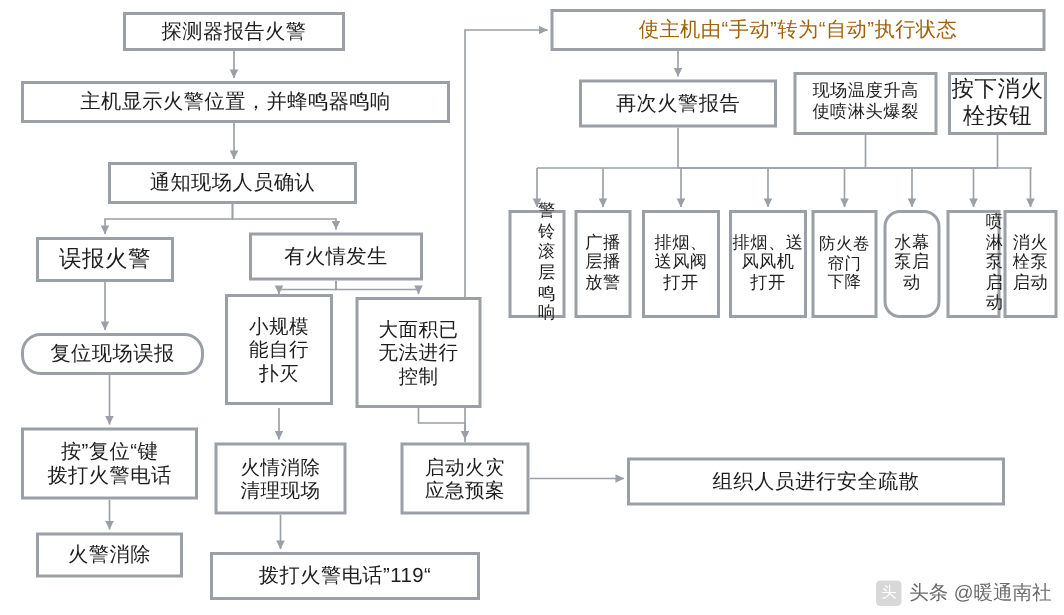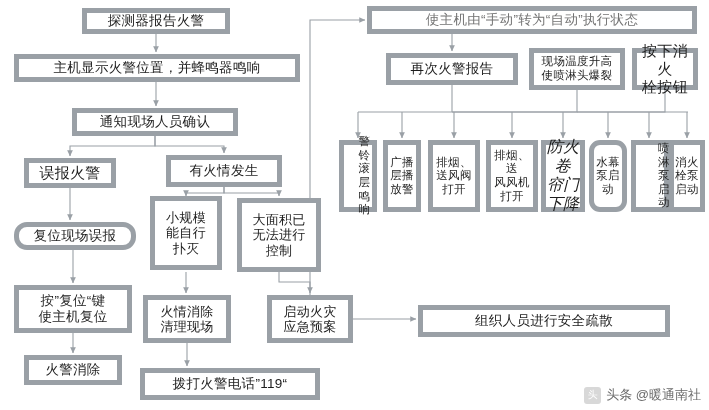--- a/index.html
+++ b/index.html
@@ -21,21 +21,21 @@
   #wires {
     position: absolute;
     left: 0;
     top: 0;
     width: 709px;
     height: 410px;
   }
   .node {
     position: absolute;
     box-sizing: border-box;
-    border: 5px solid #0369a1;
+    border: 2px solid #0369a1;
     background: #ffffff;
     color: #1d1d1d;
     display: flex;
     align-items: center;
     justify-content: center;
     text-align: center;
     line-height: 1.18;
     letter-spacing: 0.3px;
     white-space: pre-line;
     z-index: 2;
@@ -118,53 +118,53 @@
     </g>
   </svg>
 
   <div class="node" style="left: 82px; top: 8px; width: 148px; height: 26px; font-size: 13.5px; border-color: rgb(154, 160, 166); color: rgb(29, 29, 29);">探测器报告火警</div>
     <div class="node" style="left: 14px; top: 54px; width: 286px; height: 28px; font-size: 13.5px; border-color: rgb(154, 160, 166); color: rgb(29, 29, 29);">主机显示火警位置，并蜂鸣器鸣响</div>
     <div class="node" style="left: 72px; top: 108px; width: 166px; height: 28px; font-size: 13.5px; border-color: rgb(154, 160, 166); color: rgb(29, 29, 29);">通知现场人员确认</div>
     <div class="node" style="left: 24px; top: 158px; width: 92px; height: 30px; font-size: 15px; border-color: rgb(154, 160, 166); color: rgb(29, 29, 29);">误报火警</div>
     <div class="node" style="left: 166px; top: 155px; width: 116px; height: 32px; font-size: 13.5px; border-color: rgb(154, 160, 166); color: rgb(29, 29, 29);">有火情发生</div>
     <div class="node" style="left: 14px; top: 222px; width: 122px; height: 28px; font-size: 13.5px; border-color: rgb(154, 160, 166); color: rgb(29, 29, 29); border-radius: 13px;">复位现场误报</div>
     <div class="node" style="left: 14px; top: 285px; width: 118px; height: 48px; font-size: 13.5px; border-color: rgb(154, 160, 166); color: rgb(29, 29, 29);">按”复位“键
-使主机复位</div>
+拨打火警电话</div>
     <div class="node" style="left: 24px; top: 355px; width: 98px; height: 30px; font-size: 13.5px; border-color: rgb(154, 160, 166); color: rgb(29, 29, 29);">火警消除</div>
     <div class="node" style="left: 150px; top: 196px; width: 72px; height: 74px; font-size: 13px; border-color: rgb(154, 160, 166); color: rgb(29, 29, 29);">小规模
 能自行
 扑灭</div>
     <div class="node" style="left: 237px; top: 198px; width: 84px; height: 74px; font-size: 13px; border-color: rgb(154, 160, 166); color: rgb(29, 29, 29);">大面积已
 无法进行
 控制</div>
     <div class="node" style="left: 143px; top: 295px; width: 88px; height: 48px; font-size: 13px; border-color: rgb(154, 160, 166); color: rgb(29, 29, 29);">火情消除
 清理现场</div>
     <div class="node" style="left: 267px; top: 295px; width: 86px; height: 48px; font-size: 13px; border-color: rgb(154, 160, 166); color: rgb(29, 29, 29);">启动火灾
 应急预案</div>
     <div class="node" style="left: 140px; top: 368px; width: 180px; height: 32px; font-size: 13.5px; border-color: rgb(154, 160, 166); color: rgb(29, 29, 29);">拨打火警电话”119“</div>
     <div class="node" style="left: 418px; top: 305px; width: 252px; height: 32px; font-size: 13.5px; border-color: rgb(154, 160, 166); color: rgb(29, 29, 29);">组织人员进行安全疏散</div>
-    <div class="node" style="left: 367px; top: 6px; width: 330px; height: 28px; font-size: 13.5px; border-color: rgb(154, 160, 166); color: #737373;">使主机由“手动”转为“自动”执行状态</div>
+    <div class="node" style="left: 367px; top: 6px; width: 330px; height: 28px; font-size: 13.5px; border-color: rgb(154, 160, 166); color: #a16207;">使主机由“手动”转为“自动”执行状态</div>
     <div class="node" style="left: 386px; top: 53px; width: 132px; height: 32px; font-size: 13.5px; border-color: rgb(154, 160, 166); color: rgb(29, 29, 29);">再次火警报告</div>
     <div class="node" style="left: 529px; top: 48px; width: 96px; height: 42px; font-size: 11.5px; border-color: rgb(154, 160, 166); color: rgb(29, 29, 29);">现场温度升高
 使喷淋头爆裂</div>
     <div class="node" style="left: 632px; top: 48px; width: 66px; height: 42px; font-size: 15px; border-color: rgb(154, 160, 166); color: rgb(29, 29, 29);">按下消火
 栓按钮</div>
     <div class="node" style="left: 339px; top: 140px; width: 38px; height: 72px; font-size: 11.5px; border-color: rgb(154, 160, 166); color: rgb(29, 29, 29); padding-left: 13px;">警铃
 滚层
 鸣响</div>
     <div class="node" style="left: 383px; top: 140px; width: 38px; height: 72px; font-size: 11.5px; border-color: rgb(154, 160, 166); color: rgb(29, 29, 29);">广播
 层播
 放警</div>
     <div class="node" style="left: 428px; top: 140px; width: 52px; height: 72px; font-size: 11.5px; border-color: rgb(154, 160, 166); color: rgb(29, 29, 29);">排烟、
 送风阀
 打开</div>
     <div class="node" style="left: 486px; top: 140px; width: 52px; height: 72px; font-size: 11.5px; border-color: rgb(154, 160, 166); color: rgb(29, 29, 29);">排烟、送
 风风机
 打开</div>
-    <div class="node" style="left: 541px; top: 140px; width: 44px; height: 72px; font-size: 16px; border-color: rgb(154, 160, 166); color: rgb(29, 29, 29); font-style: italic;">防火卷
+    <div class="node" style="left: 541px; top: 140px; width: 44px; height: 72px; font-size: 11px; border-color: rgb(154, 160, 166); color: rgb(29, 29, 29);">防火卷
 帘门
 下降</div>
     <div class="node" style="left: 589px; top: 140px; width: 38px; height: 72px; font-size: 11.5px; border-color: rgb(154, 160, 166); color: rgb(29, 29, 29); border-radius: 11px;">水幕
 泵启
 动</div>
     <div class="node" style="left: 631px; top: 140px; width: 36px; height: 72px; font-size: 11.5px; border-color: rgb(154, 160, 166); color: rgb(29, 29, 29); padding-left: 28px;">喷淋
 泵启
 动</div>
     <div class="node" style="left: 669px; top: 140px; width: 36px; height: 72px; font-size: 11.5px; border-color: rgb(154, 160, 166); color: rgb(29, 29, 29);">消火
 栓泵

